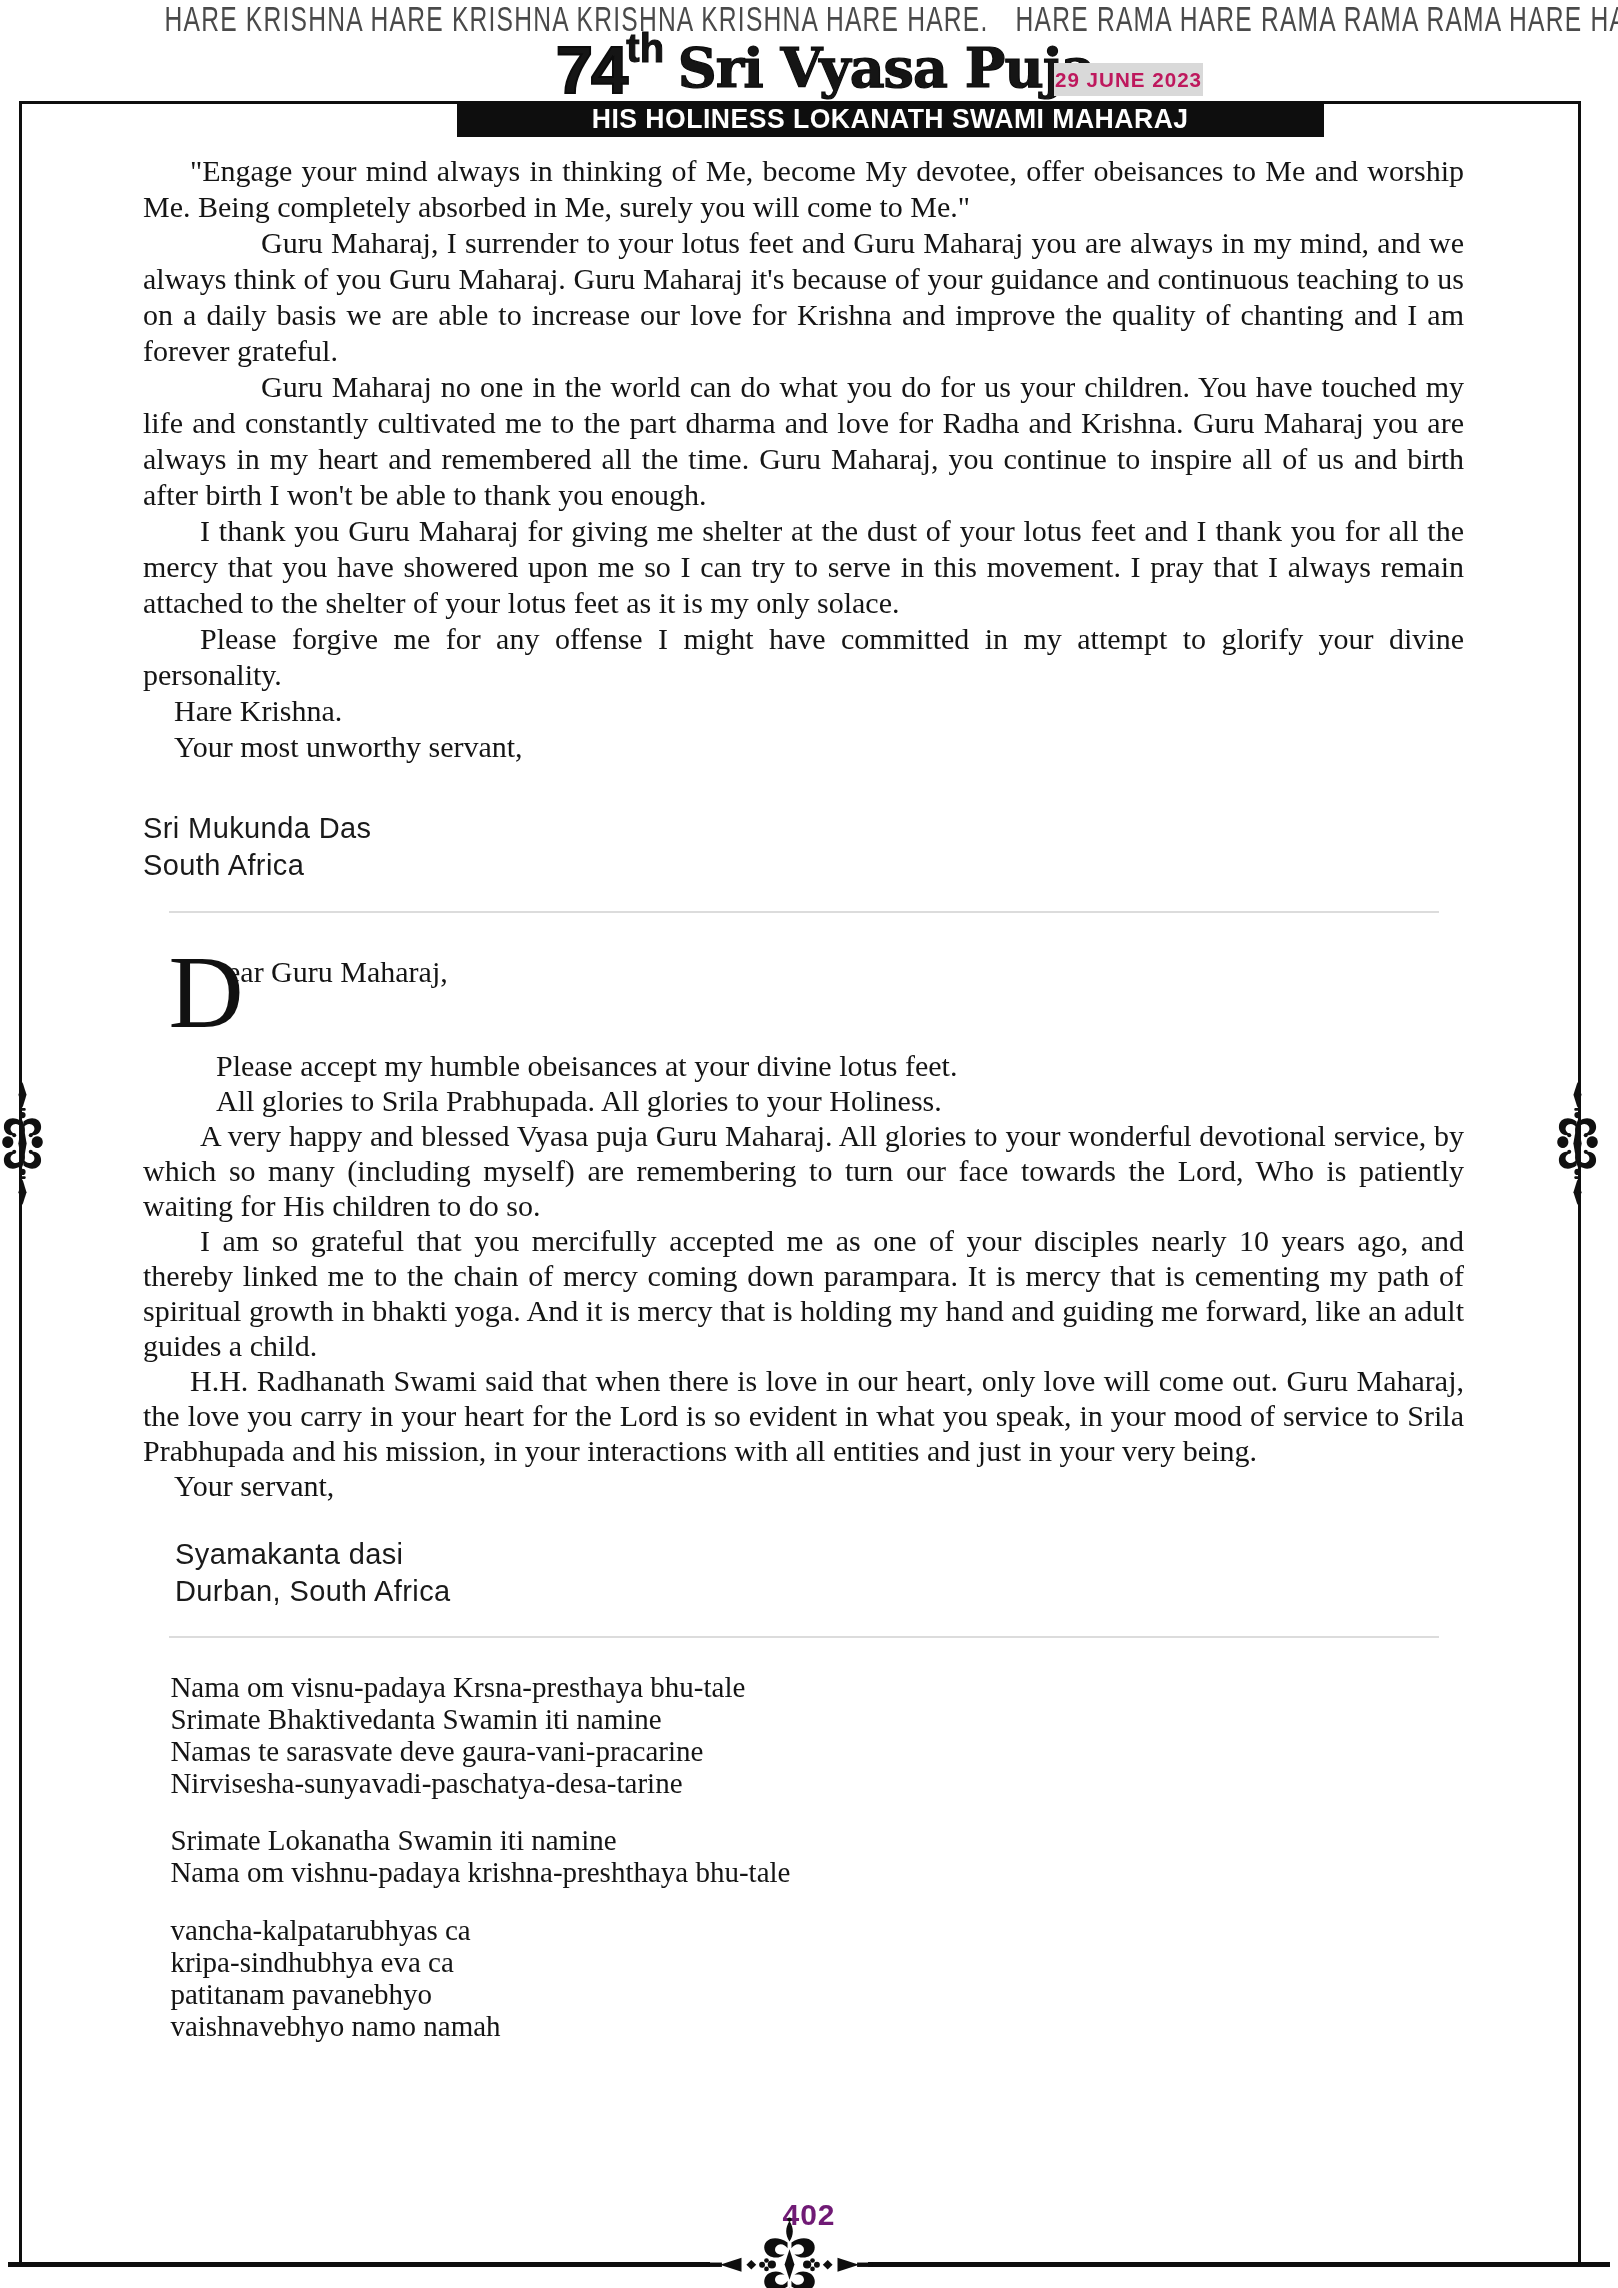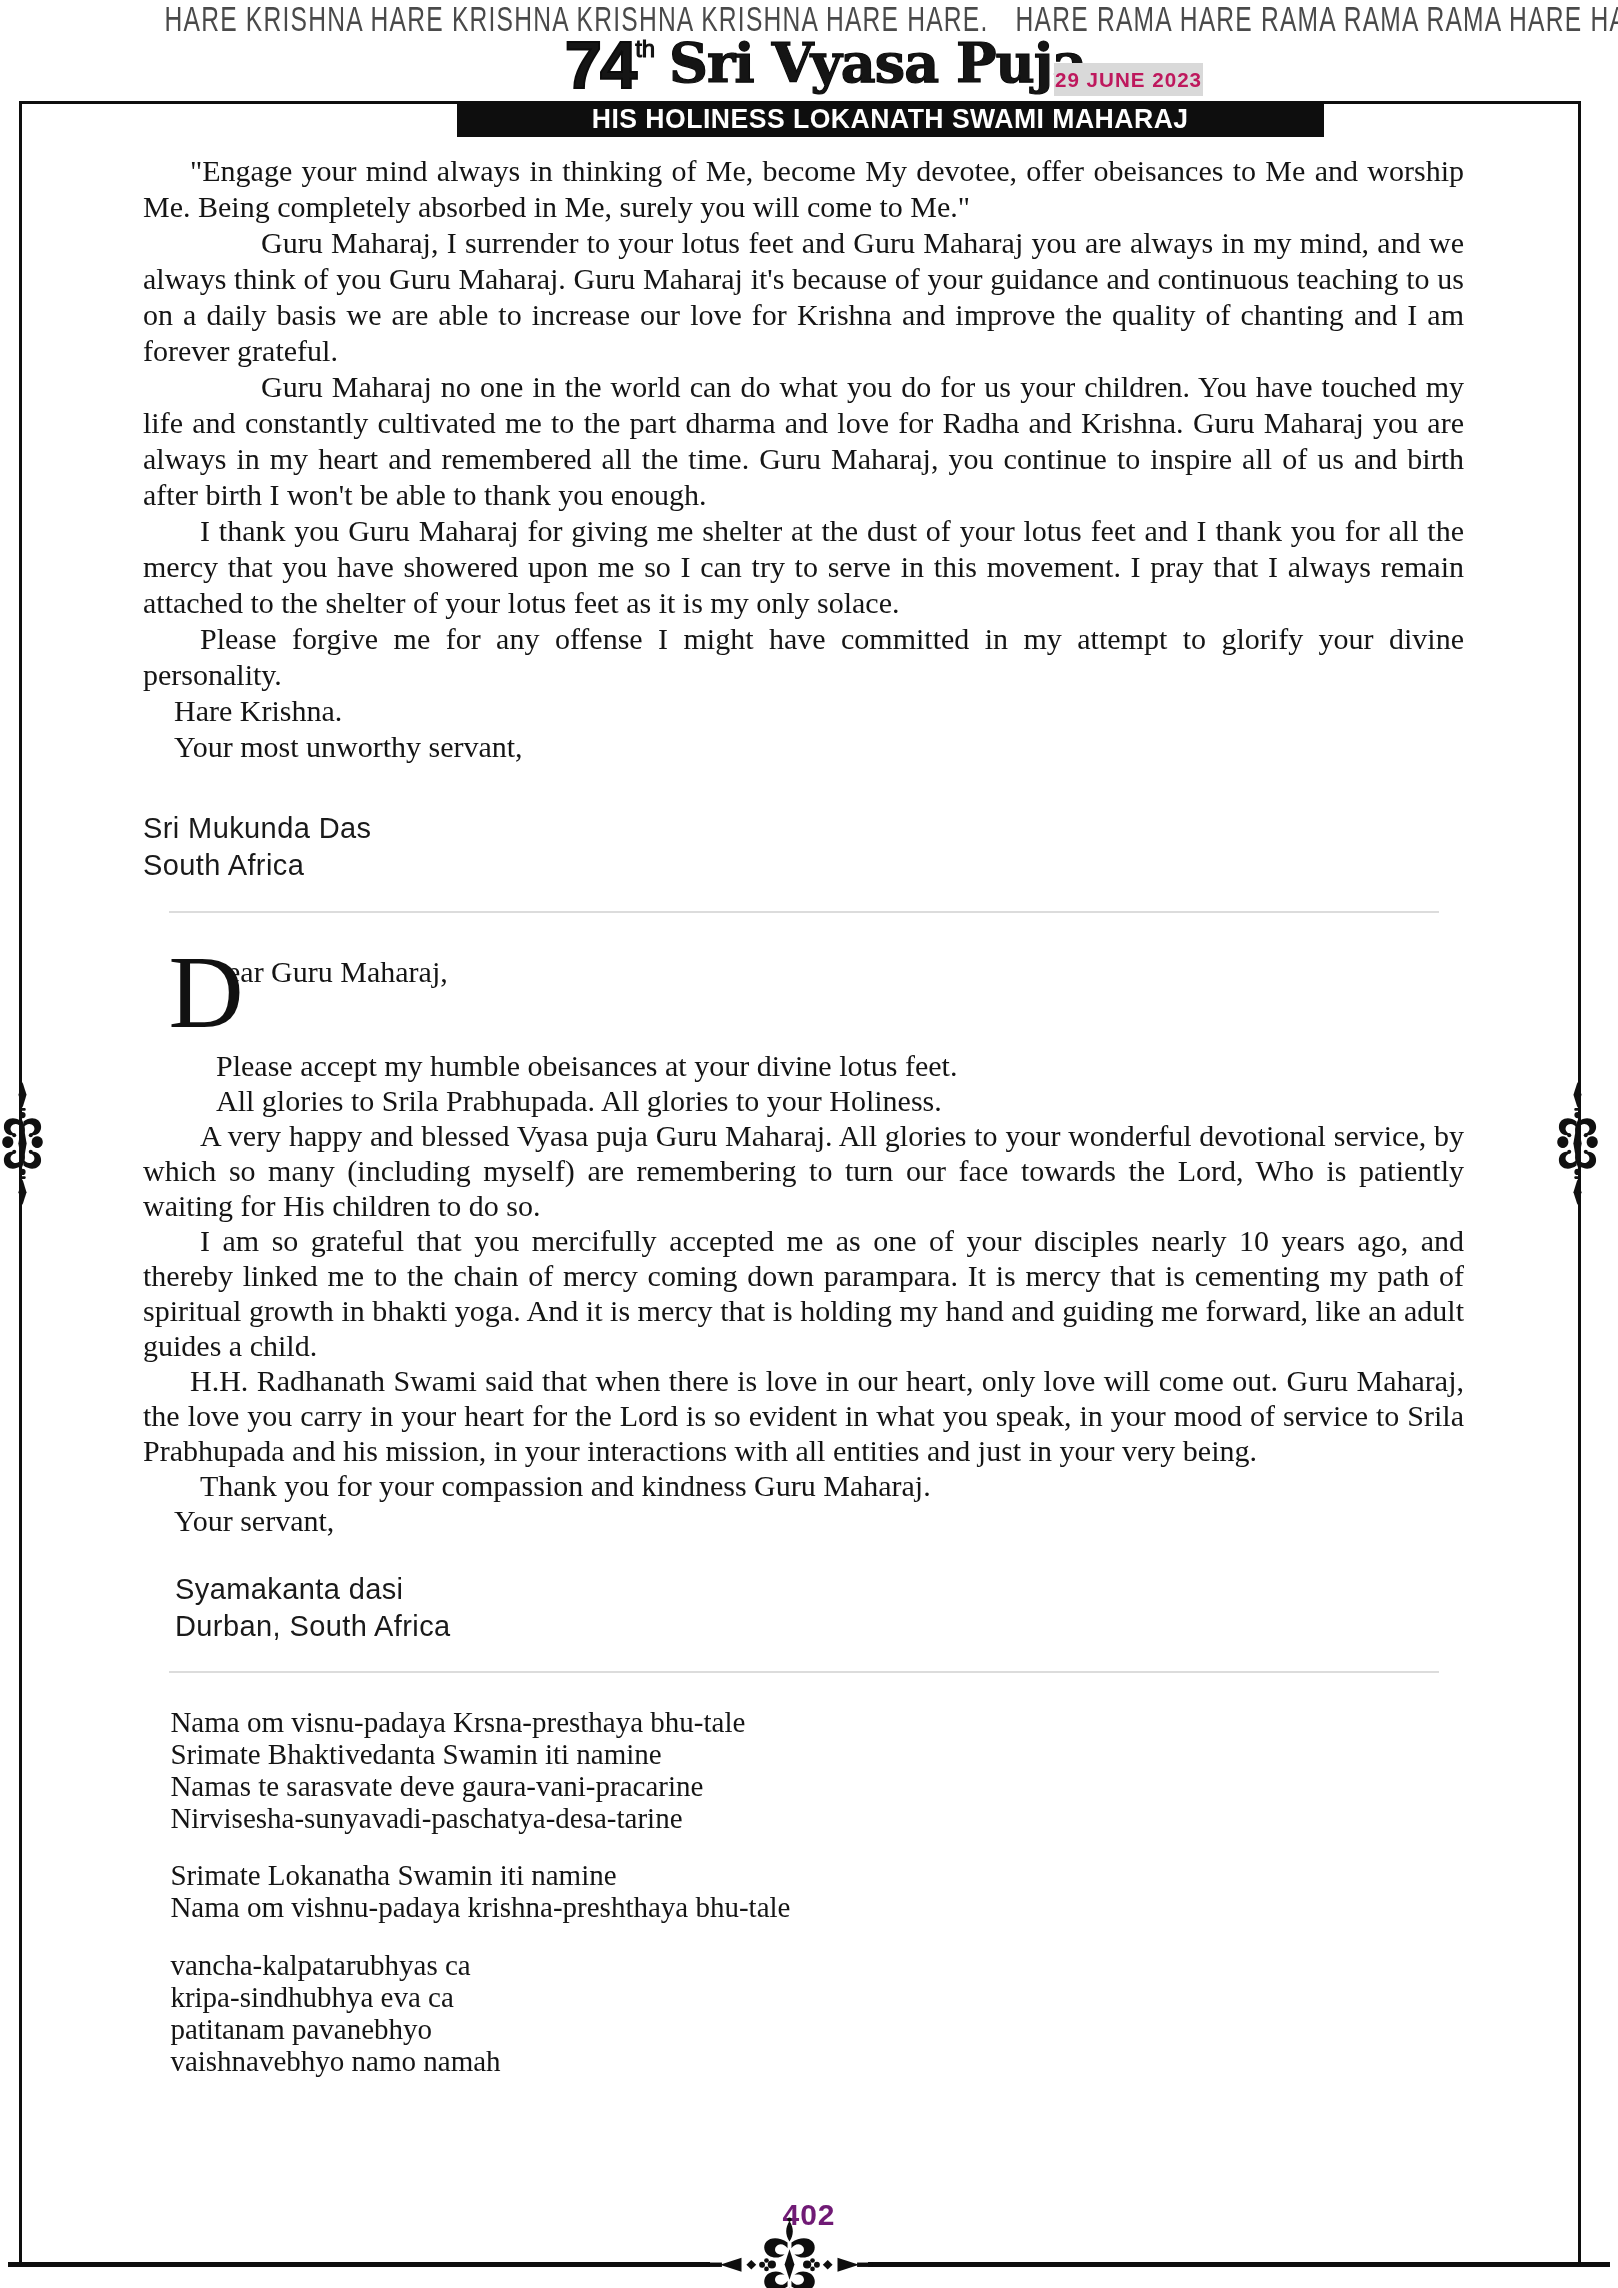--- a/index.html
+++ b/index.html
@@ -20,21 +20,21 @@
   
   .title-row{
     position:absolute;top:25.5px;left:0;width:100%;text-align:center;padding-left:33px;
     box-sizing:border-box;white-space:nowrap;
   }
   .t-num{
     font-family:"Liberation Sans",sans-serif;font-weight:bold;font-size:67px;
     letter-spacing:-2px;-webkit-text-stroke:2px #0c0c0c;vertical-align:-5.9px;
   }
   .t-ord{
-    font-family:"Liberation Sans",sans-serif;font-weight:normal;font-size:24px;
+    font-family:"Liberation Sans",sans-serif;font-weight:bold;font-size:40px;
     -webkit-text-stroke:1px #0c0c0c;vertical-align:25.5px;letter-spacing:0;
   }
   .t-name{
     font-family:"DejaVu Serif",serif;font-weight:bold;font-size:54px;
     -webkit-text-stroke:1.2px #0c0c0c;letter-spacing:-1px;margin-left:13.7px;
   }
   .date-badge{
     position:absolute;left:1054px;top:63px;width:149px;height:33px;
     background:#d9d9d9;color:#be185d;font-family:"Liberation Sans",sans-serif;
     font-weight:bold;font-size:20.6px;line-height:33px;text-align:center;letter-spacing:1px;
@@ -172,21 +172,20 @@
   <div class="letter2">
     <div class="salutation">
       <span class="dropcap">D</span>
       <span class="sal-text">ear Guru Maharaj,</span>
     </div>
     <p class="open-line">Please accept my humble obeisances at your divine lotus feet.</p>
     <p class="open-line">All glories to Srila Prabhupada. All glories to your Holiness.</p>
     <p class="ind-md">A very happy and blessed Vyasa puja Guru Maharaj. All glories to your wonderful devotional service, by which so many (including myself) are remembering to turn our face towards the Lord, Who is patiently waiting for His children to do so.</p>
     <p class="ind-md">I am so grateful that you mercifully accepted me as one of your disciples nearly 10 years ago, and thereby linked me to the chain of mercy coming down parampara. It is mercy that is cementing my path of spiritual growth in bhakti yoga. And it is mercy that is holding my hand and guiding me forward, like an adult guides a child.</p>
     <p class="ind-sm">H.H. Radhanath Swami said that when there is love in our heart, only love will come out. Guru Maharaj, the love you carry in your heart for the Lord is so evident in what you speak, in your mood of service to Srila Prabhupada and his mission, in your interactions with all entities and just in your very being.</p>
-    <p class="ind-md">Thank you for your compassion and kindness Guru Maharaj.</p>
     <p class="ys">Your servant,</p>
     <div class="sig sig2">
       <div>Syamakanta dasi</div>
       <div>Durban, South Africa</div>
     </div>
   </div>
 
   <div class="divider divider2"></div>
 
   <div class="verses">

